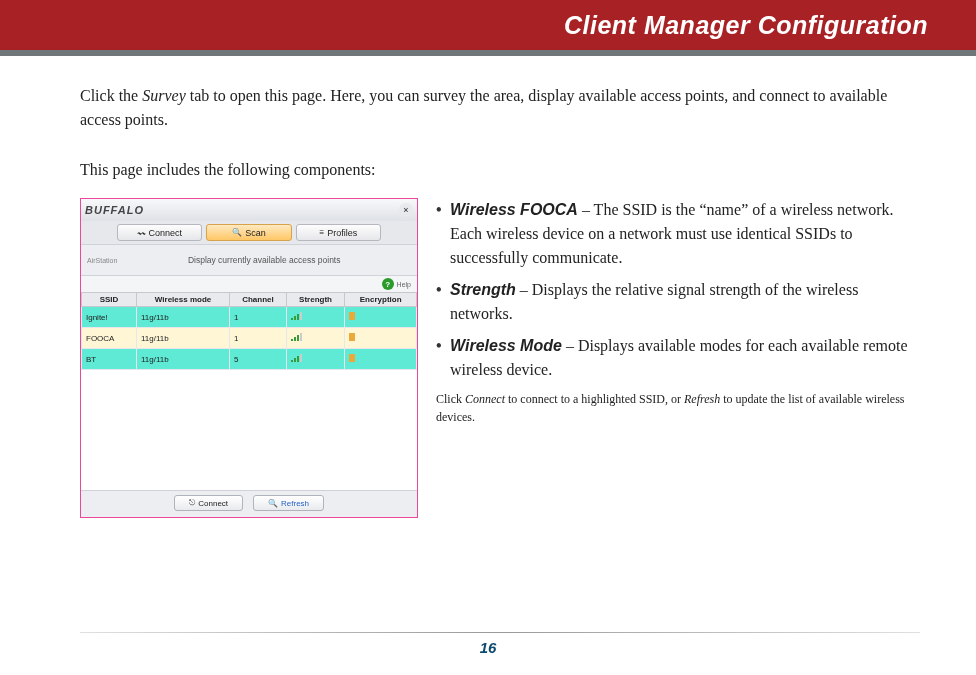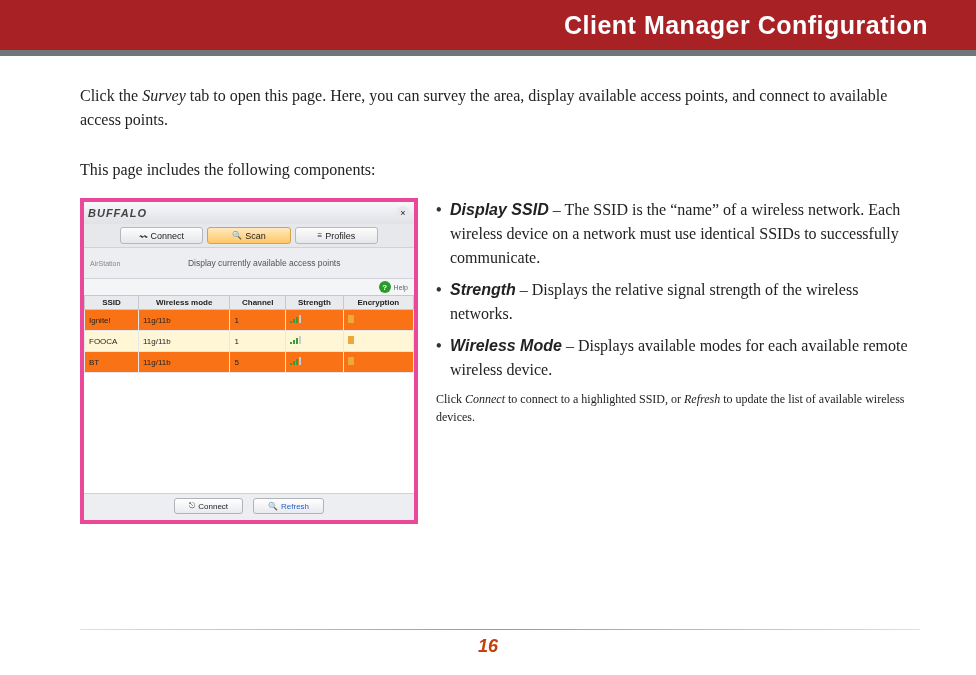--- a/index.html
+++ b/index.html
@@ -1,56 +1,56 @@
 <!DOCTYPE html>
 <html><head>
 <meta charset="utf-8">
 <style>
   * { box-sizing: border-box; margin: 0; padding: 0; }
   body { width: 976px; height: 675px; font-family: Georgia, 'Times New Roman', serif; color: #222; }
   .header-bar { background: #a82225; height: 56px; display: flex; align-items: center; justify-content: flex-end; padding-right: 48px; border-bottom: 6px solid #6f777b; }
-  .header-title { color: #fff; font-size: 25px; font-weight: bold; font-family: Arial, Helvetica, sans-serif; letter-spacing: 0.5px; }
+  .header-title { color: #fff; font-size: 25px; font-style: italic; font-weight: bold; font-family: Arial, Helvetica, sans-serif; letter-spacing: 0.5px; }
   .page-body { padding: 28px 56px 0 80px; }
   .intro, .subintro { font-size: 16px; line-height: 1.5; max-width: 820px; }
   .subintro { margin-top: 26px; margin-bottom: 16px; }
   .content-row { display: flex; gap: 18px; align-items: flex-start; }
-  .app-shot { width: 338px; border: 4px solid #ec4899; font-family: Arial, Helvetica, sans-serif; background: #f4f5f7; position: relative; }
+  .app-shot { width: 338px; border: 1px solid #ec4899; font-family: Arial, Helvetica, sans-serif; background: #f4f5f7; position: relative; }
   .app-titlebar { background: linear-gradient(#f7f8fa,#dfe2e6); height: 22px; display: flex; align-items: center; justify-content: space-between; padding: 0 4px; }
   .brand { font-weight: bold; font-style: italic; font-size: 11px; letter-spacing: 1px; color: #444; }
   .close-x { width: 14px; height: 14px; border-radius: 50%; background: #e8e9ec; font-size: 9px; display:flex; align-items:center; justify-content:center; cursor:pointer; }
   .tabstrip { display: flex; background: #e6e8eb; padding: 3px 36px; gap: 4px; }
   .tab { flex: 1; background: linear-gradient(#fdfdfd,#e6e7ea); border: 1px solid #b5b8bf; border-radius: 3px; font-size: 9px; padding: 2px 0; text-align: center; display:flex; align-items:center; justify-content:center; gap:3px; }
   .tab.active { background: linear-gradient(#ffe9c0,#ffc766); border-color:#d6a24a; }
   .tab .ic { font-size:8px; }
   .subbar { display:flex; align-items:center; justify-content:space-between; background:#eceef1; padding:10px 6px; border-top:1px solid #cfd2d8; border-bottom:1px solid #cfd2d8; }
   .subbar-text { font-size:8.5px; color:#555; flex:1; text-align:center; }
   .subbar-tag { font-size:7px; color:#888; }
   .help { width:12px; height:12px; border-radius:50%; background:#2a9b2a; color:#fff; font-size:8px; font-weight:bold; display:flex; align-items:center; justify-content:center; }
   .help-row { display:flex; justify-content:flex-end; gap:3px; padding:2px 6px; align-items:center; font-size:7px; color:#666; }
-  .grid { width:100%; border-collapse:collapse; background:#f97316; }
+  .grid { width:100%; border-collapse:collapse; background:#5eead4; }
   .grid th { font-size:8px; background:#e8eaee; border:1px solid #c6c8cd; padding:2px 3px; font-weight:bold; }
   .grid td { font-size:8px; border:1px solid #e6e7ea; padding:5px 4px; }
   .grid tr.sel td { background:#fff6d6; }
   .sig { display:inline-flex; gap:1px; align-items:flex-end; height:8px; }
   .sig span { width:2px; background:#3a9b3a; }
   .sig .b1{height:2px}.sig .b2{height:4px}.sig .b3{height:6px}.sig .b4{height:8px;background:#ccc}
   .enc { display:inline-block; width:6px; height:8px; background:#eaa93a; }
   .blank { height:120px; background:#fff; }
   .btnrow { display:flex; justify-content:center; gap:10px; padding:4px 0 6px; background:#eceef1; border-top:1px solid #cfd2d8; }
   .btn { font-size:8px; padding:2px 14px; border:1px solid #b0b3ba; background:linear-gradient(#fff,#e9eaee); border-radius:3px; display:flex; gap:3px; align-items:center; }
   .btn.refresh { color:#2a62c8; }
   .defs { font-size:16px; line-height:1.5; }
   .defs li { list-style:none; position:relative; padding-left:14px; margin-bottom:8px; }
   .defs li::before { content:"•"; position:absolute; left:0; color:#333; font-weight:bold; }
   .term { font-family: Arial, Helvetica, sans-serif; font-weight:bold; font-style:italic; }
   .closing { font-size:12px; line-height:1.5; margin-top:6px; }
   .closing .em { font-style:italic; }
   .footer { position:absolute; bottom:18px; left:0; right:0; text-align:center; }
   .footer-line { height:1px; background:linear-gradient(to right, #e0e0e0, #999, #e0e0e0); margin:0 56px 6px 80px; }
-  .page-num { font-style:italic; font-weight:bold; color:#c2410c; font-size:18px; font-family: Arial, Helvetica, sans-serif; }
+  .page-num { font-style:italic; font-weight:bold; color:#0c4a6e; font-size:15px; font-family: Arial, Helvetica, sans-serif; }
 </style>
 </head>
 <body>
 
 <div class="header-bar">
   <span class="header-title">Client Manager Configuration</span>
 </div>
 
 <div class="page-body">
 
@@ -144,21 +144,21 @@
           </div>
         <div class="btn refresh">
             <span>🔍</span>
             <span>Refresh</span>
           </div>
       </div>
     </div>
 
     <div style="flex:1">
       <ul class="defs">
-        <li><span class="term">Display SSID</span><span> – The SSID is the “name” of a wireless network. Each wireless device on a network must use identical SSIDs to successfully communicate.</span></li>
+        <li><span class="term">Wireless FOOCA</span><span> – The SSID is the “name” of a wireless network. Each wireless device on a network must use identical SSIDs to successfully communicate.</span></li>
         <li><span class="term">Strength</span><span> – Displays the relative signal strength of the wireless networks.</span></li>
         <li><span class="term">Wireless Mode</span><span> – Displays available modes for each available remote wireless device.</span></li>
       </ul>
       <p class="closing">
         <span>Click </span><span class="em">Connect</span><span> to connect to a highlighted SSID, or </span><span class="em">Refresh</span><span> to update the list of available wireless devices.</span>
       </p>
     </div>
 
   </div>
 </div>

